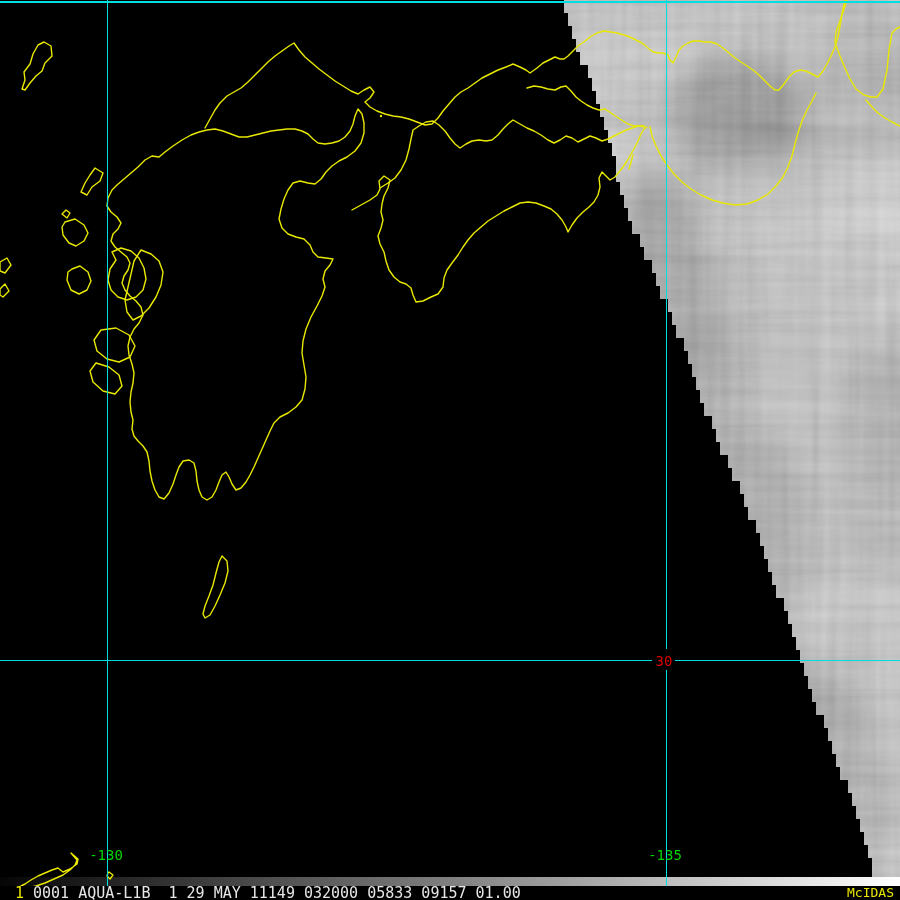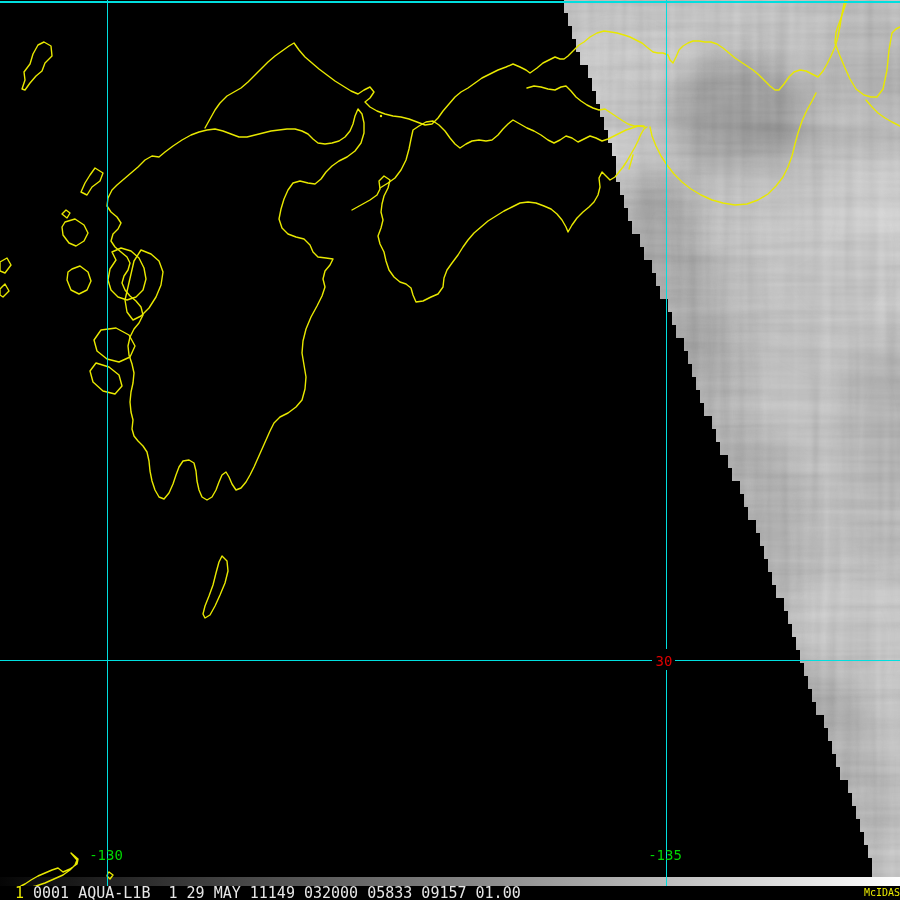--- a/index.html
+++ b/index.html
@@ -3,21 +3,21 @@
 <meta charset="utf-8">
 <style>
   html,body{margin:0;padding:0;background:#000;}
   .screen{position:relative;width:900px;height:900px;background:#7dd3fc;overflow:hidden;
           font-family:"DejaVu Sans Mono","Liberation Mono",monospace;}
   .mapsvg{position:absolute;left:0;top:0;}
   .textbar{position:absolute;left:0;top:886px;width:900px;height:14px;background:#000;
            display:flex;align-items:center;white-space:pre;font-size:15px;line-height:14px;}
   .frame-num{padding-left:15px;}
   .annot{padding-left:9px;letter-spacing:0;text-align:center;}
-  .brand{margin-left:auto;padding-right:0;font-size:10px;}
+  .brand{margin-left:auto;padding-right:6px;font-size:13px;}
   svg text{font-family:"DejaVu Sans Mono","Liberation Mono",monospace;}
 </style>
 </head>
 <body>
 
 <div class="screen">
 
 <svg class="mapsvg" width="900" height="900" viewBox="0 0 900 900">
   <defs>
     <clipPath id="swathClip">

